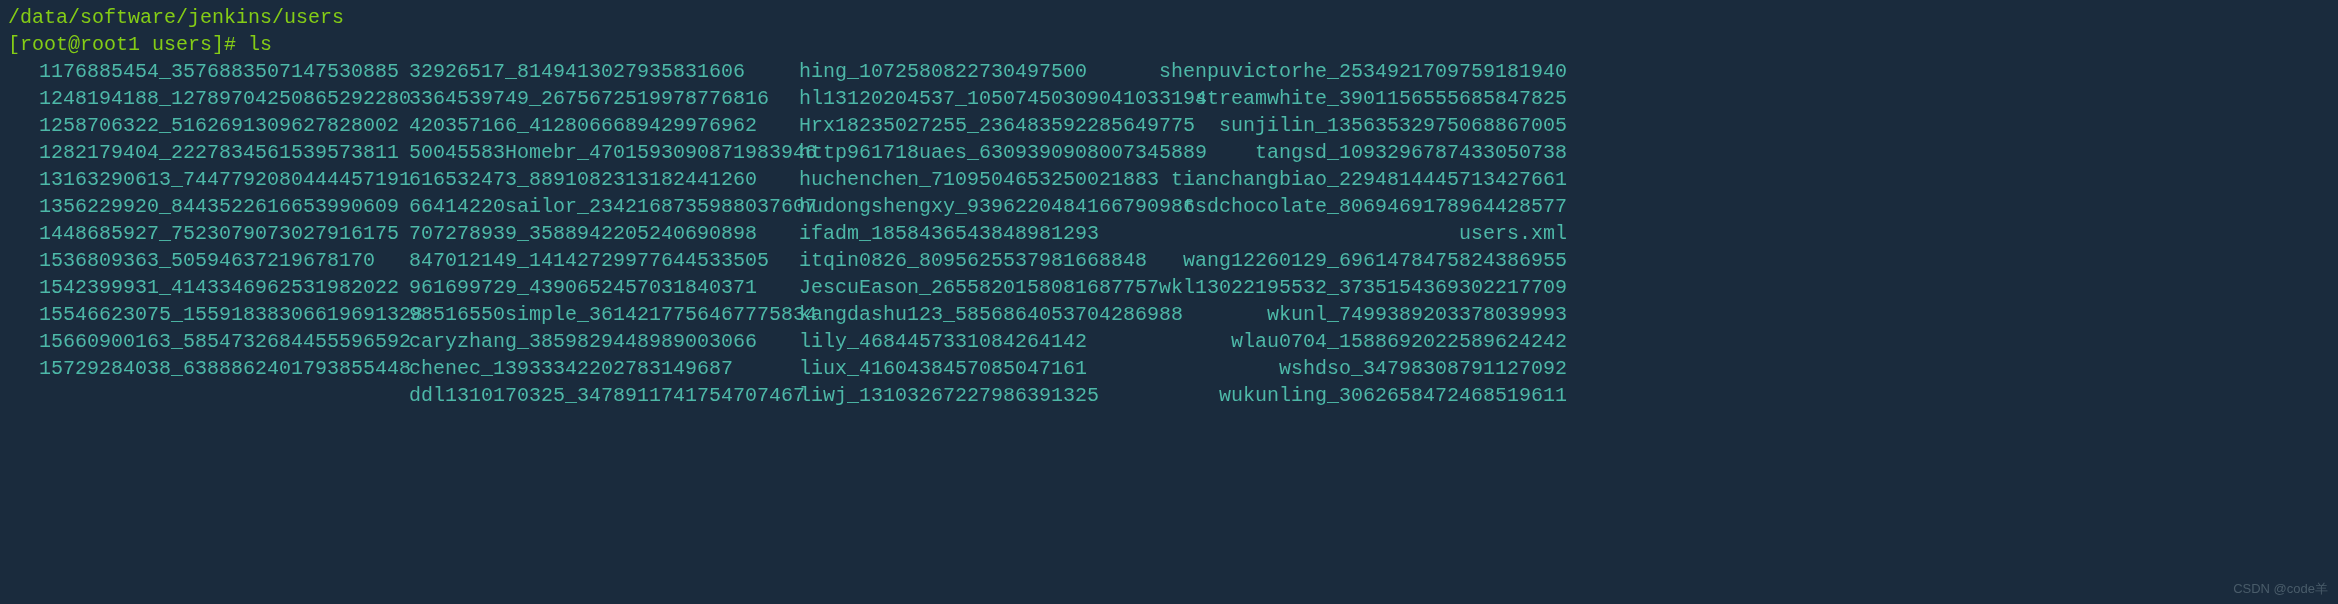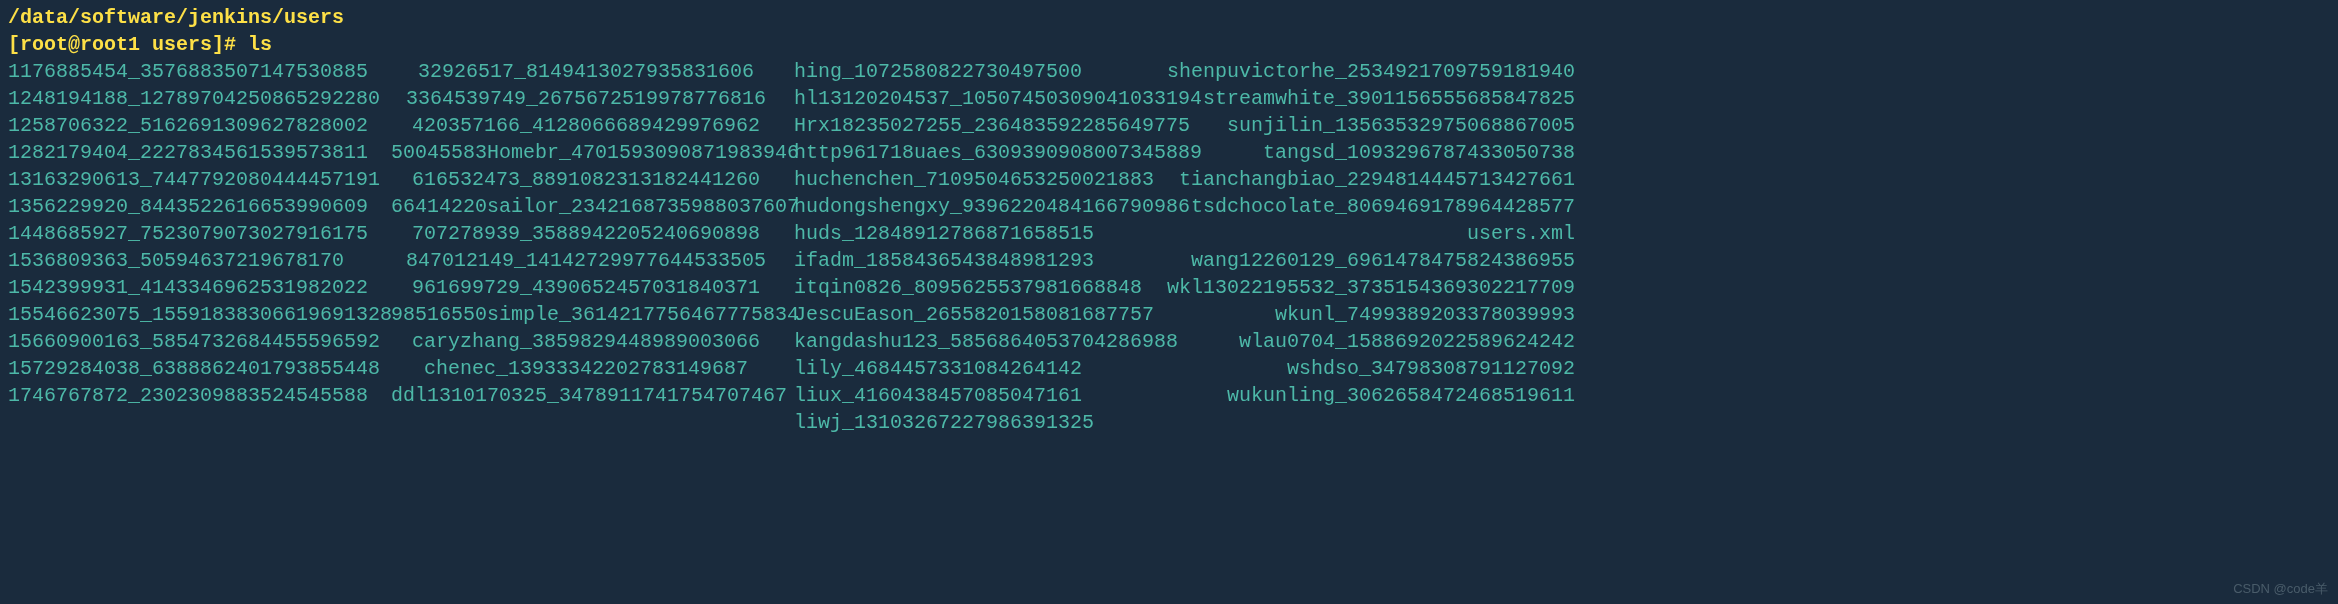--- a/index.html
+++ b/index.html
@@ -14,33 +14,33 @@
       line-height: 1.35;
       padding: 4px 8px;
       color: #4db8a8;
       white-space: nowrap;
       width: 2338px;
       height: 604px;
       overflow: hidden;
       position: relative;
     }
     .prompt-line {
-      color: #fde047;
-      font-weight: bold;
+      color: #84cc16;
     }
     .ls-output {
       display: flex;
-      gap: 13px;
+      gap: 0;
+      margin-left: 31px;
     }
     .column {
       display: flex;
       flex-direction: column;
     }
     .col1 { width: 370px; }
-    .col2 { width: 390px; text-align: center; }
+    .col2 { width: 390px; }
     .col3 { width: 360px; font-family: Liberation Mono, monospace; }
     .col4 { width: auto; text-align: right; }
     .file-entry {
       color: #4db8a8;
     }
     .watermark {
       position: absolute;
       bottom: 6px;
       right: 10px;
       font-size: 13px;
@@ -63,21 +63,20 @@
     <div class="file-entry">1258706322_5162691309627828002</div>
     <div class="file-entry">1282179404_2227834561539573811</div>
     <div class="file-entry">13163290613_7447792080444457191</div>
     <div class="file-entry">1356229920_8443522616653990609</div>
     <div class="file-entry">1448685927_7523079073027916175</div>
     <div class="file-entry">1536809363_50594637219678170</div>
     <div class="file-entry">1542399931_4143346962531982022</div>
     <div class="file-entry">15546623075_15591838306619691328</div>
     <div class="file-entry">15660900163_5854732684455596592</div>
     <div class="file-entry">15729284038_6388862401793855448</div>
-    <div class="file-entry">1746767872_2302309883524545588</div>
   </div>
   <div class="column col2">
     <div class="file-entry">32926517_8149413027935831606</div>
     <div class="file-entry">3364539749_2675672519978776816</div>
     <div class="file-entry">420357166_4128066689429976962</div>
     <div class="file-entry">50045583Homebr_4701593090871983946</div>
     <div class="file-entry">616532473_8891082313182441260</div>
     <div class="file-entry">66414220sailor_2342168735988037607</div>
     <div class="file-entry">707278939_3588942205240690898</div>
     <div class="file-entry">847012149_14142729977644533505</div>
@@ -87,21 +86,20 @@
     <div class="file-entry">chenec_13933342202783149687</div>
     <div class="file-entry">ddl1310170325_3478911741754707467</div>
   </div>
   <div class="column col3">
     <div class="file-entry">hing_1072580822730497500</div>
     <div class="file-entry">hl13120204537_10507450309041033194</div>
     <div class="file-entry">Hrx18235027255_236483592285649775</div>
     <div class="file-entry">http961718uaes_6309390908007345889</div>
     <div class="file-entry">huchenchen_7109504653250021883</div>
     <div class="file-entry">hudongshengxy_9396220484166790986</div>
-    <div class="file-entry">huds_12848912786871658515</div>
     <div class="file-entry">ifadm_1858436543848981293</div>
     <div class="file-entry">itqin0826_8095625537981668848</div>
     <div class="file-entry">JescuEason_2655820158081687757</div>
     <div class="file-entry">kangdashu123_5856864053704286988</div>
     <div class="file-entry">lily_4684457331084264142</div>
     <div class="file-entry">liux_4160438457085047161</div>
     <div class="file-entry">liwj_13103267227986391325</div>
   </div>
   <div class="column col4">
     <div class="file-entry">shenpuvictorhe_2534921709759181940</div>

